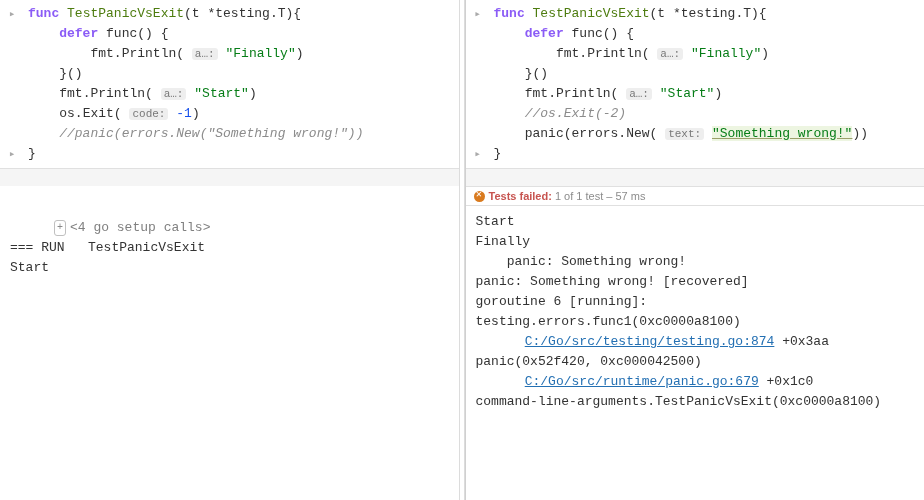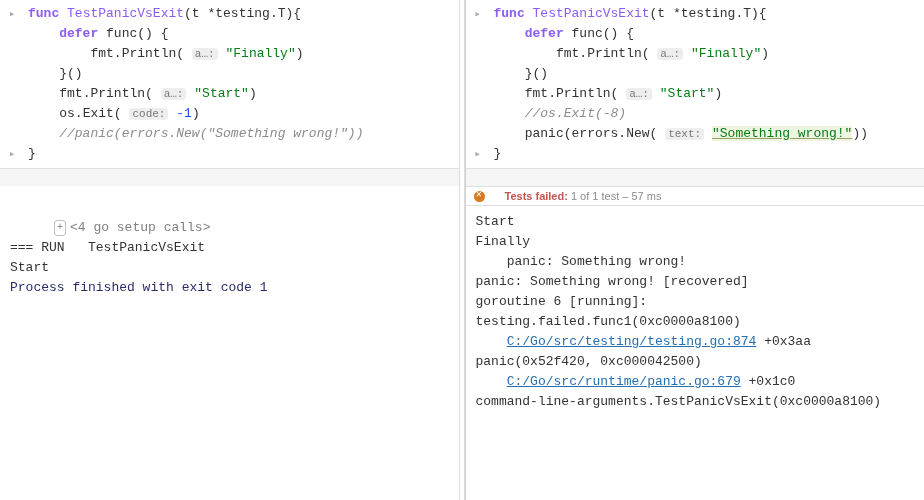--- a/index.html
+++ b/index.html
@@ -5,36 +5,36 @@
   * { box-sizing: border-box; margin: 0; padding: 0; }
   html, body { width: 924px; height: 500px; font-family: "Consolas","Courier New",monospace; font-size: 13px; background: #ffffff; overflow: hidden; }
   .split { display: flex; width: 924px; height: 500px; }
   .pane { flex: 1; display: flex; flex-direction: column; position: relative; border-left: 1px solid #d0d0d0; }
   .pane:first-child { border-left: none; }
   .editor { padding: 4px 4px 4px 28px; background: #fff; line-height: 20px; position: relative; }
   .gutter { position: absolute; left: 0; top: 4px; width: 24px; text-align: center; color: #bbb; line-height: 20px; }
   .fold { color: #aaa; font-size: 11px; cursor: pointer; }
   .code-line { white-space: pre; color: #333; }
   .kw { color: #8b5cf6; font-weight: bold; }
-  .fn { color: #8b5cf6; }
+  .fn { color: #4d7c0f; }
   .str { color: #067d17; }
   .str-u { color: #067d17; text-decoration: underline; text-decoration-color: #9aa06a; background: #edf5e1; }
   .num { color: #1750eb; }
   .com { color: #8c8c8c; font-style: italic; }
   .hint { color: #787878; background: #eeeeee; border-radius: 3px; padding: 0 3px; font-style: normal; font-size: 11px; }
   .spacer { flex: 0 0 18px; background: #f5f5f5; border-top: 1px solid #e0e0e0; }
-  .status { background: #fff; border-top: 1px solid #e0e0e0; border-bottom: 1px solid #e0e0e0; padding: 3px 8px; font-size: 11px; font-family: sans-serif; color: #8c8c8c; display: flex; align-items: center; gap: 20px; }
+  .status { background: #fff; border-top: 1px solid #e0e0e0; border-bottom: 1px solid #e0e0e0; padding: 3px 8px; font-size: 11px; font-family: sans-serif; color: #8c8c8c; display: flex; align-items: center; gap: 4px; }
   .status .icon-fail { width: 11px; height: 11px; background: #d97a1e; border-radius: 50%; position: relative; display: inline-block; }
   .status .icon-fail::after { content: "✕"; color: #fff; font-size: 8px; position: absolute; top: -1px; left: 2px; }
   .status .red { color: #c75450; font-weight: bold; }
   .console { padding: 6px 10px; font-family: "Consolas","Courier New",monospace; font-size: 13px; line-height: 20px; background: #fff; flex: 1; overflow: hidden; }
   .con-line { white-space: pre; color: #333; }
   .setup { color: #808080; padding-left: 44px; }
   .setup-box { display: inline-block; border: 1px solid #c0c0c0; border-radius: 3px; padding: 0 2px; font-size: 10px; color: #888; margin-right: 4px; line-height: 14px; vertical-align: 1px; }
-  .link { color: #2470b3; text-decoration: underline; }
+  .link { color: #2470b3; text-decoration: underline; margin-left: 18px; }
   .sep { width: 6px; background: #fff; border-left: 1px solid #dcdcdc; border-right: 1px solid #dcdcdc; }
 </style>
 </head>
 <body>
 
 <div class="split">
 
   <div class="pane">
     <div class="editor">
       <div class="gutter">
@@ -56,21 +56,20 @@
       <div class="code-line">    <span class="com">//panic(errors.New("Something wrong!"))</span></div>
       <div class="code-line"><span>}</span></div>
     </div>
     <div class="spacer"></div>
     <div style="height:26px;background:#fff;"></div>
     <div class="console">
       <div class="con-line setup"><span class="setup-box">+</span><span>&lt;4 go setup calls&gt;</span></div>
       <div class="con-line">=== RUN   TestPanicVsExit</div>
       <div class="con-line">Start</div>
       <div class="con-line"></div>
-      <div class="con-line" style="color:#2a2a6a;">Process finished with exit code 1</div>
     </div>
   </div>
 
   <div class="sep"></div>
 
   <div class="pane">
     <div class="editor">
       <div class="gutter">
         <div class="fold">▸</div>
         <div>&nbsp;</div>
@@ -79,37 +78,37 @@
           <div>&nbsp;</div>
           <div>&nbsp;</div>
           <div>&nbsp;</div>
         <div class="fold">▸</div>
       </div>
       <div class="code-line"><span class="kw">func</span> <span class="fn">TestPanicVsExit</span><span>(t *testing.T){</span></div>
       <div class="code-line">    <span class="kw">defer</span><span> func() {</span></div>
       <div class="code-line">        <span>fmt</span><span>.Println(</span> <span class="hint">a…:</span> <span class="str">"Finally"</span><span>)</span></div>
       <div class="code-line">    <span>}()</span></div>
       <div class="code-line">    <span>fmt</span><span>.Println(</span> <span class="hint">a…:</span> <span class="str">"Start"</span><span>)</span></div>
-      <div class="code-line">    <span class="com">//os.Exit(-8)</span></div>
+      <div class="code-line">    <span class="com">//os.Exit(-2)</span></div>
       <div class="code-line">    <span>panic(errors.New(</span> <span class="hint">text:</span> <span class="str-u">"Something wrong!"</span><span>))</span></div>
       <div class="code-line"><span>}</span></div>
     </div>
     <div class="spacer"></div>
     <div class="status">
       <span class="icon-fail"></span>
       <span><span class="red">Tests failed:</span><span> 1 of 1 test – 57 ms</span></span>
     </div>
     <div class="console">
       <div class="con-line">Start</div>
       <div class="con-line">Finally</div>
       <div class="con-line">    panic: Something wrong!</div>
       <div class="con-line">panic: Something wrong! [recovered]</div>
       <div class="con-line"></div>
       <div class="con-line">goroutine 6 [running]:</div>
-      <div class="con-line">testing.failed.func1(0xc0000a8100)</div>
+      <div class="con-line">testing.errors.func1(0xc0000a8100)</div>
       <div class="con-line"><span>    </span><span class="link">C:/Go/src/testing/testing.go:874</span><span> +0x3aa</span></div>
       <div class="con-line">panic(0x52f420, 0xc000042500)</div>
       <div class="con-line"><span>    </span><span class="link">C:/Go/src/runtime/panic.go:679</span><span> +0x1c0</span></div>
       <div class="con-line">command-line-arguments.TestPanicVsExit(0xc0000a8100)</div>
     </div>
   </div>
 
 </div>
 
 </body></html>

